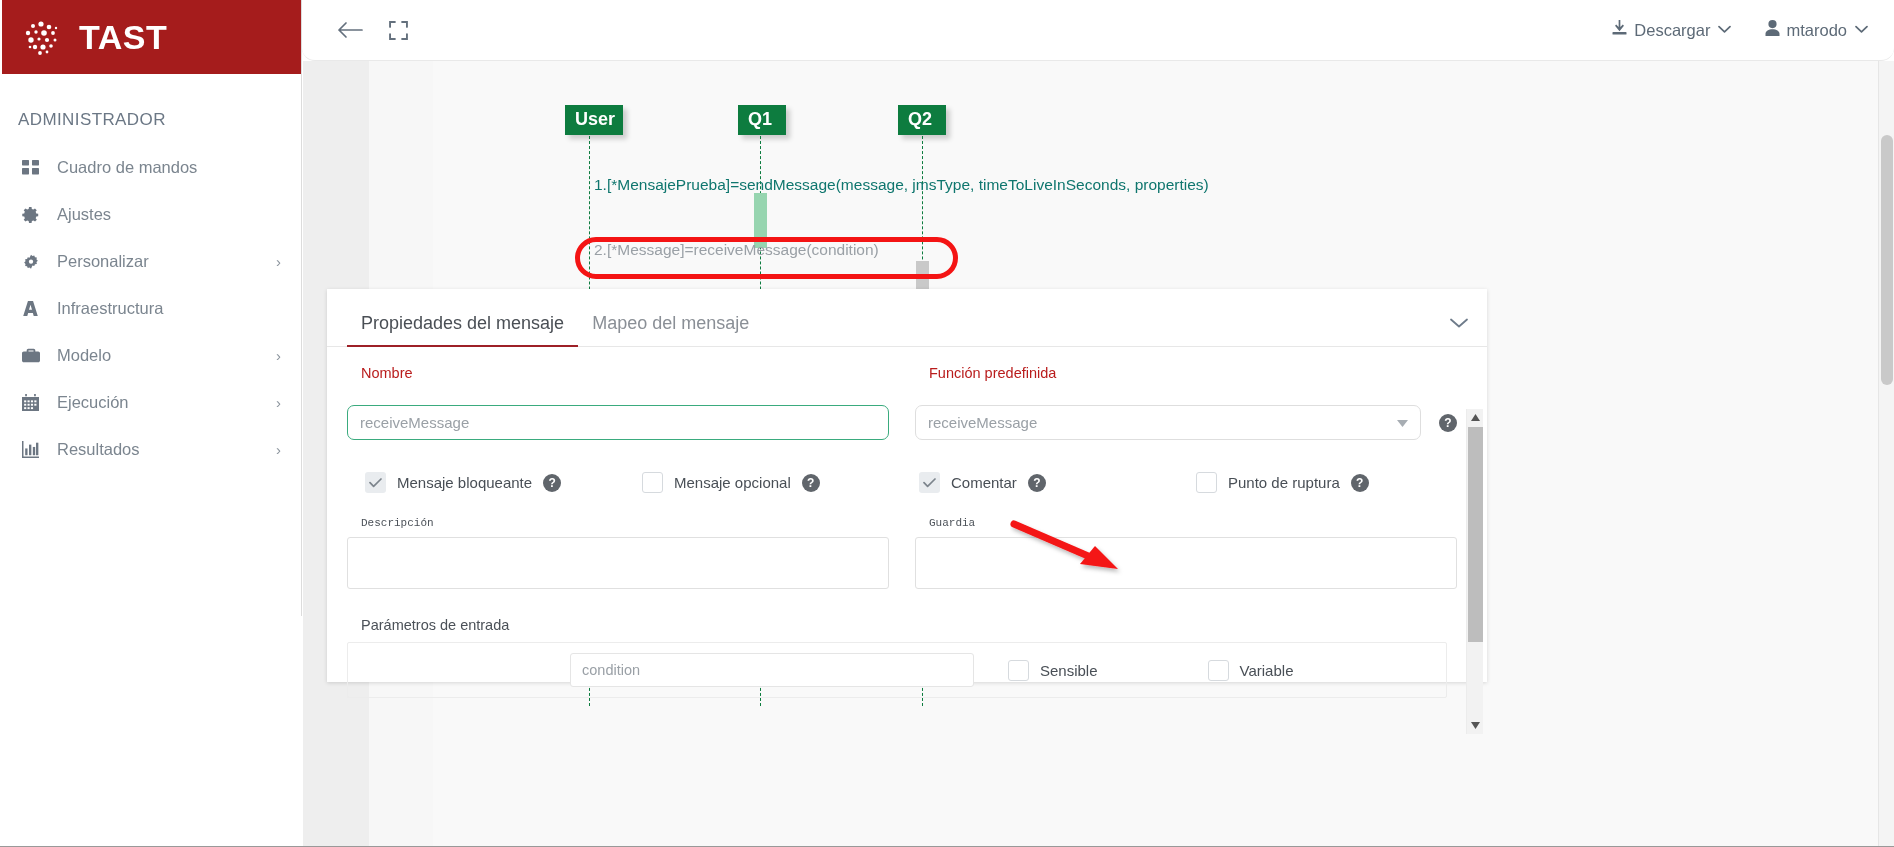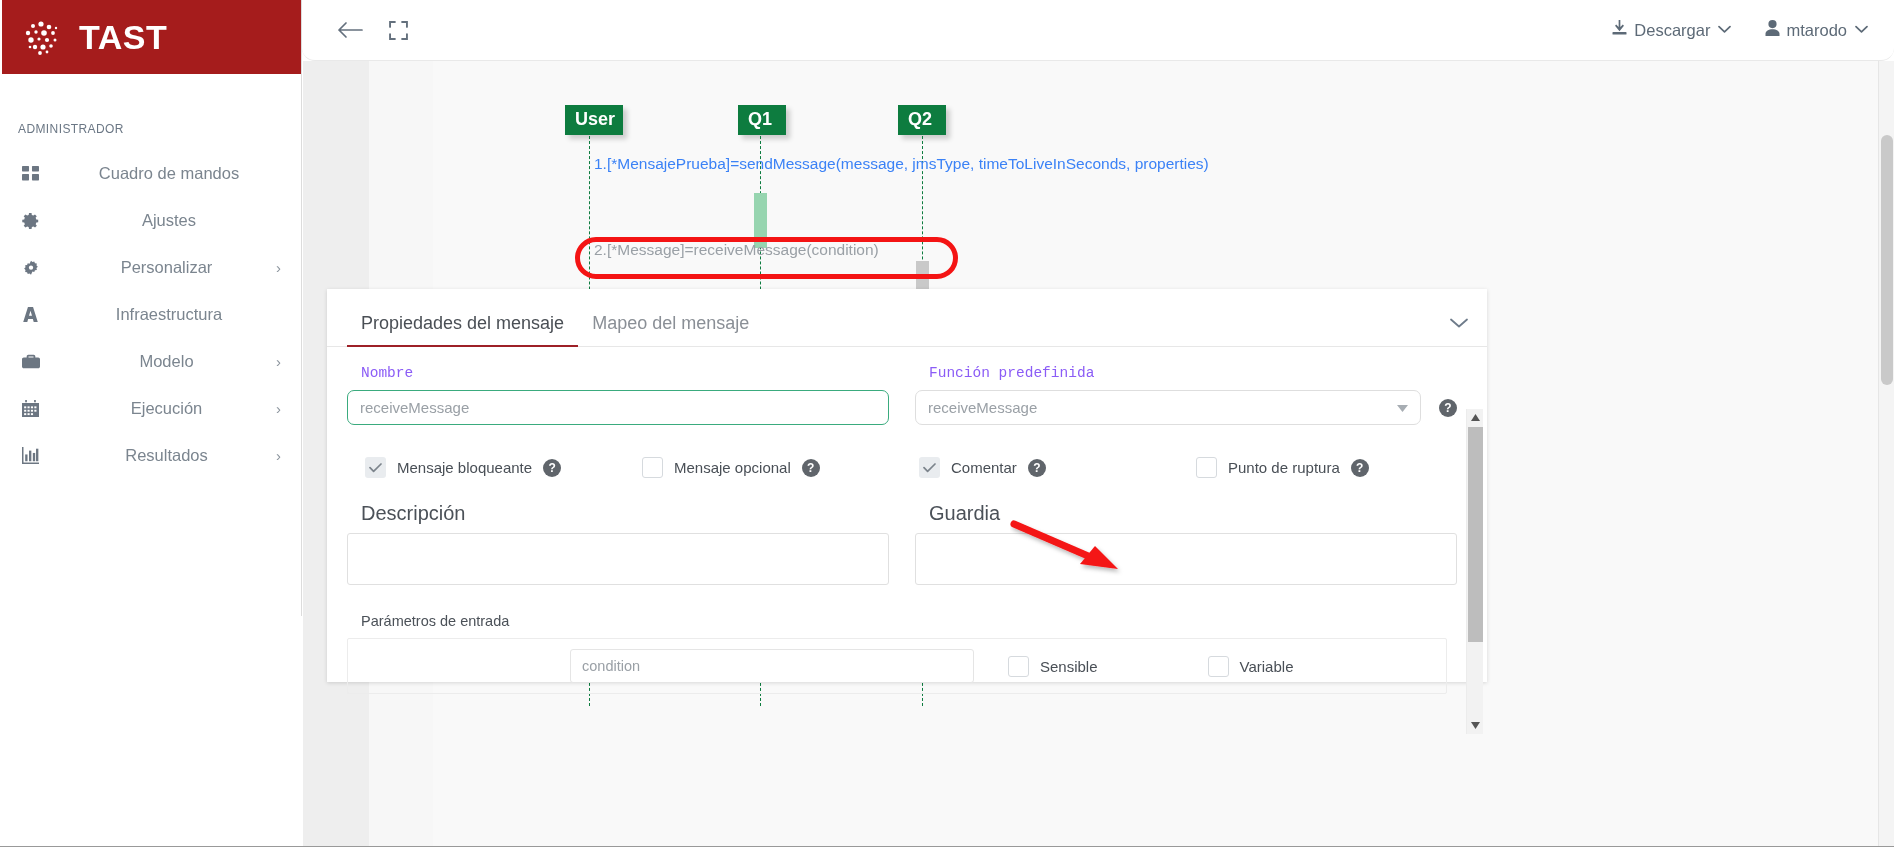--- a/index.html
+++ b/index.html
@@ -23,35 +23,34 @@
     display: flex; align-items: center; padding-left: 18px;
     border-left: 2px solid #ffffff;
   }
   .brand-logo { width: 42px; height: 42px; position: relative; flex: none; }
   .brand-logo svg { display: block; }
   .brand-title {
     color: #ffffff; font-size: 34px; font-weight: bold;
     letter-spacing: 0.5px; margin-left: 17px;
   }
   .sidebar-heading {
-    color: #6b7785; font-size: 12px; letter-spacing: .4px;
+    color: #6b7785; font-size: 17px; letter-spacing: .4px;
     padding: 36px 0 14px 18px;
-    margin-top: 12px;
   }
   .nav-item {
     display: flex; align-items: center;
     height: 47px; padding: 0 20px 0 22px;
     color: #7b858f; font-size: 16.5px; cursor: pointer;
     position: relative;
   }
   .nav-ico {
     width: 26px; flex: none; display: flex; align-items: center;
     justify-content: flex-start; color: #6c7682;
   }
-  .nav-label { flex: 1; margin-left: 9px; text-align: center; }
+  .nav-label { flex: 1; margin-left: 9px; }
   .nav-chev { color: #8b949d; font-size: 15px; line-height: 1; }
 
   
   .topbar {
     position: absolute; left: 302px; top: 0;
     width: 1592px; height: 61px; background: #ffffff;
     display: flex; align-items: center;
     border-bottom: 1px solid #e9e9e9;
     border-radius: 13px;
   }
@@ -134,21 +133,21 @@
     position: absolute; right: 18px; bottom: 14px;
     color: #6e7b8a; cursor: pointer; font-size: 15px;
   }
   .panel-body {
     position: relative; height: 335px; padding: 18px 30px 0 20px;
   }
   .form-row { display: flex; }
   .col { width: 556px; }
   .col + .col { margin-left: 26px; }
   .fld-label {
-    font-size: 14.5px; color: #8b5cf6; margin-bottom: 9px; padding-left: 14px; font-family: Liberation Mono, monospace;
+    font-size: 14.5px; color: #b91c1c; margin-bottom: 24px; padding-left: 14px;
   }
   .fld-input {
     width: 100%; height: 35px; border: 1px solid #dedede; border-radius: 7px;
     font-size: 15px; color: #9aa0a6; padding: 0 12px;
     font-family: "Liberation Sans", sans-serif; background: #fff;
   }
   .fld-input.focused { border: 1px solid #3aab7e; }
   .select-wrap { position: relative; width: 100%; }
   .select-caret {
     position: absolute; right: 13px; top: 50%; transform: translateY(-50%);
@@ -166,21 +165,21 @@
   .chk-item { display: flex; align-items: center; gap: 11px; width: 278px; padding-left: 16px; }
   .chk {
     width: 21px; height: 21px; border-radius: 3px; flex: none;
     display: flex; align-items: center; justify-content: center;
     cursor: pointer;
   }
   .chk.on { background: #e9ecef; color: #7c848c; }
   .chk.off { background: #fff; border: 1px solid #d6dade; }
   .chk-label { font-size: 15px; color: #494f56; }
 
-  .ta-label { font-size: 20px; color: #4b5158; margin-bottom: 8px; padding-left: 14px; }
+  .ta-label { font-size: 11px; color: #4b5158; margin-bottom: 8px; padding-left: 14px; font-family: Liberation Mono, monospace; }
   .ta {
     width: 100%; height: 52px; border: 1px solid #e0e0e0; border-radius: 3px;
     resize: none; font-family: "Liberation Sans", sans-serif; font-size: 14px;
     padding: 6px 10px;
   }
 
   .params-label { font-size: 14.5px; color: #4b5158; margin: 24px 0 9px 14px; }
   .params-box {
     border: 1px solid #ececec; border-radius: 2px;
     height: 56px; display: flex; align-items: center;
@@ -421,21 +420,21 @@
       <div class="lifeline-box" style="left:435px; top:44px; width:48px;">
         <span>Q1</span>
       </div>
       <div class="lifeline-line" style="left:457px; top:75px; height:570px;"></div>
 
       <div class="lifeline-box" style="left:595px; top:44px; width:48px;">
         <span>Q2</span>
       </div>
       <div class="lifeline-line" style="left:619px; top:75px; height:570px;"></div>
 
-      <div class="msg-label" style="left:291px; top:94px; color:#3b82f6;">1.[*MensajePrueba]=sendMessage(message, jmsType, timeToLiveInSeconds, properties)</div>
+      <div class="msg-label" style="left:291px; top:115px; color:#0f766e;">1.[*MensajePrueba]=sendMessage(message, jmsType, timeToLiveInSeconds, properties)</div>
       <svg class="msg-arrow" style="left:286px; top:123px;" width="180" height="22">
         <line x1="0" y1="11" x2="160" y2="11" stroke="#5aa77e" stroke-width="2"></line>
         <polygon points="155,2 175,11 155,20" fill="#1b8a4e"></polygon>
       </svg>
       <div class="activation" style="left:451px; top:132px; height:55px; background:#97d5b0;"></div>
 
       <div class="msg-label" style="left:291px; top:180px; color:#9aa0a6;">2.[*Message]=receiveMessage(condition)</div>
       <svg class="msg-arrow" style="left:286px; top:196px;" width="345" height="22">
         <line x1="0" y1="11" x2="322" y2="11" stroke="#4f4f4f" stroke-width="3"></line>
         <polygon points="313,1 340,11 313,21" fill="#565656"></polygon>

